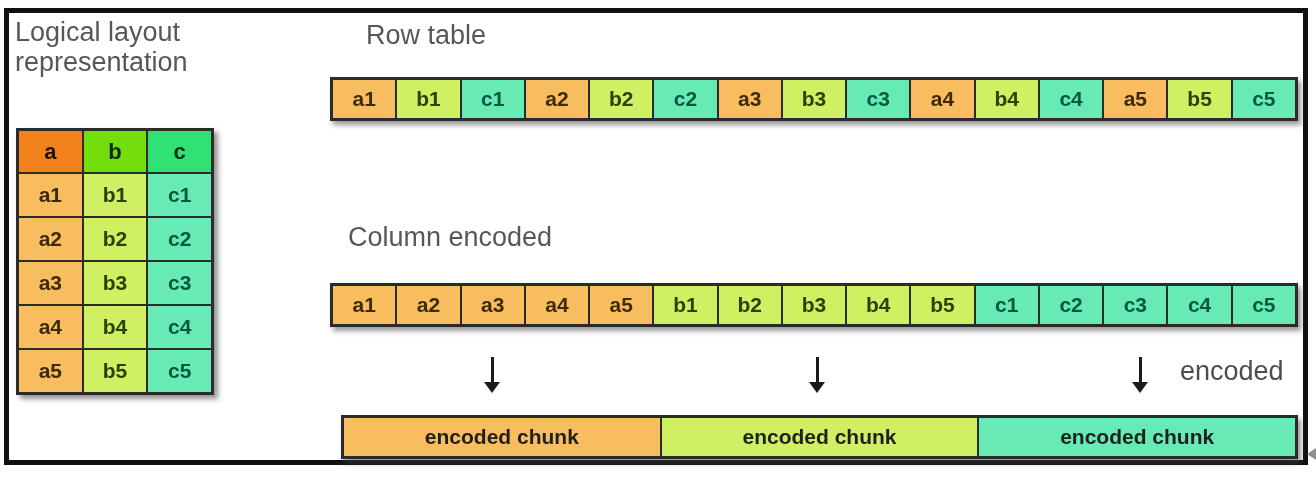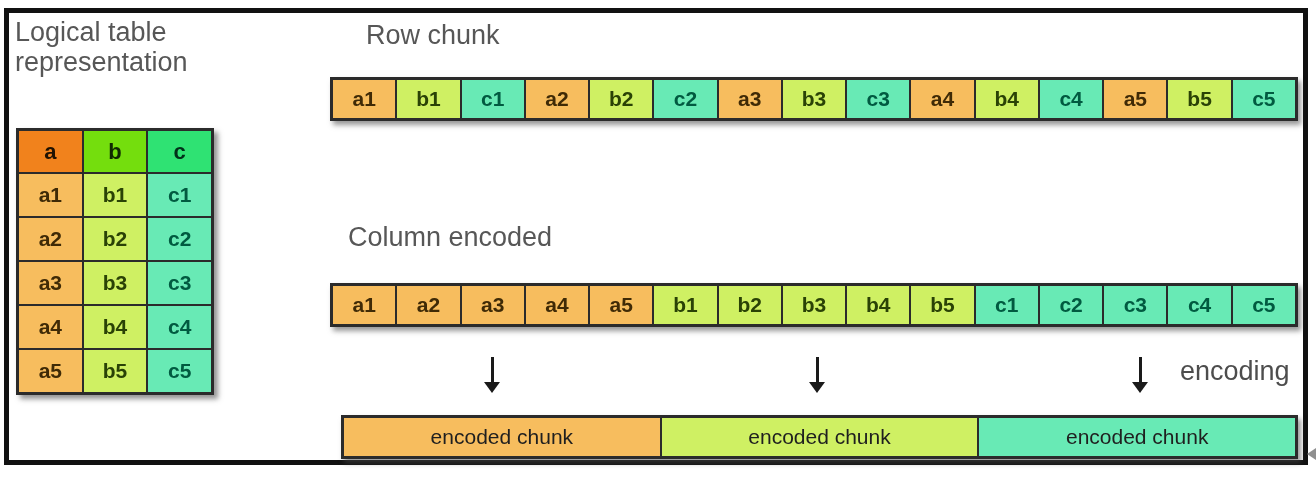--- a/index.html
+++ b/index.html
@@ -108,21 +108,21 @@
     width: 957px; height: 44px;
     display: flex;
     border: 2px solid var(--border_dark, #2b2b2b);
     box-sizing: border-box;
     box-shadow: 3px 4px 5px rgba(70,70,70,0.55);
     background: var(--border_dark, #2b2b2b);
   }
   .chunk {
     flex: 1 1 0;
     display: flex; align-items: center; justify-content: center;
-    font-size: 21px; font-weight: 400;
+    font-size: 21px; font-weight: 700;
     color: #1f1f1f;
     border: 1px solid var(--border_dark, #2b2b2b);
     box-sizing: border-box;
     text-align: right;
   }
 
   
   .corner-tri {
     position: absolute; left: 1307px; top: 448px;
     width: 0; height: 0;
@@ -131,21 +131,21 @@
     border-right: 9px solid #8f8f8f;
   }
 </style>
 </head>
 <body>
 
 <div class="page">
 
   <div class="frame"></div>
 
-  <div class="sec-title lt-title">Logical table representation</div>
+  <div class="sec-title lt-title">Logical layout representation</div>
 
   <div class="ltable">
     <div class="trow thead">
         <div class="cell t-a hdr">a</div>
         <div class="cell t-b hdr">b</div>
         <div class="cell t-c hdr">c</div>
       </div>
 
   <div class="trow">
         <div class="cell t-a">a1</div>
@@ -167,21 +167,21 @@
         <div class="cell t-b">b4</div>
         <div class="cell t-c">c4</div>
       </div>
       <div class="trow">
         <div class="cell t-a">a5</div>
         <div class="cell t-b">b5</div>
         <div class="cell t-c">c5</div>
       </div>
     </div>
 
-  <div class="sec-title rl-title">Row chunk</div>
+  <div class="sec-title rl-title">Row table</div>
 
   <div class="strip row-strip">
       <div class="cell t-a">a1</div>
       <div class="cell t-b">b1</div>
       <div class="cell t-c">c1</div>
       <div class="cell t-a">a2</div>
       <div class="cell t-b">b2</div>
       <div class="cell t-c">c2</div>
       <div class="cell t-a">a3</div>
       <div class="cell t-b">b3</div>
@@ -220,21 +220,21 @@
   </div>
   <div class="arrow arrow-2">
     <div class="shaft"></div>
     <div class="head"></div>
   </div>
   <div class="arrow arrow-3">
     <div class="shaft"></div>
     <div class="head"></div>
   </div>
 
-  <div class="enc-label">encoding</div>
+  <div class="enc-label">encoded</div>
 
   <div class="chunks">
       <div class="chunk t-a">encoded chunk</div>
       <div class="chunk t-b">encoded chunk</div>
       <div class="chunk t-c">encoded chunk</div>
     </div>
 
   <div class="corner-tri"></div>
 
 </div>

